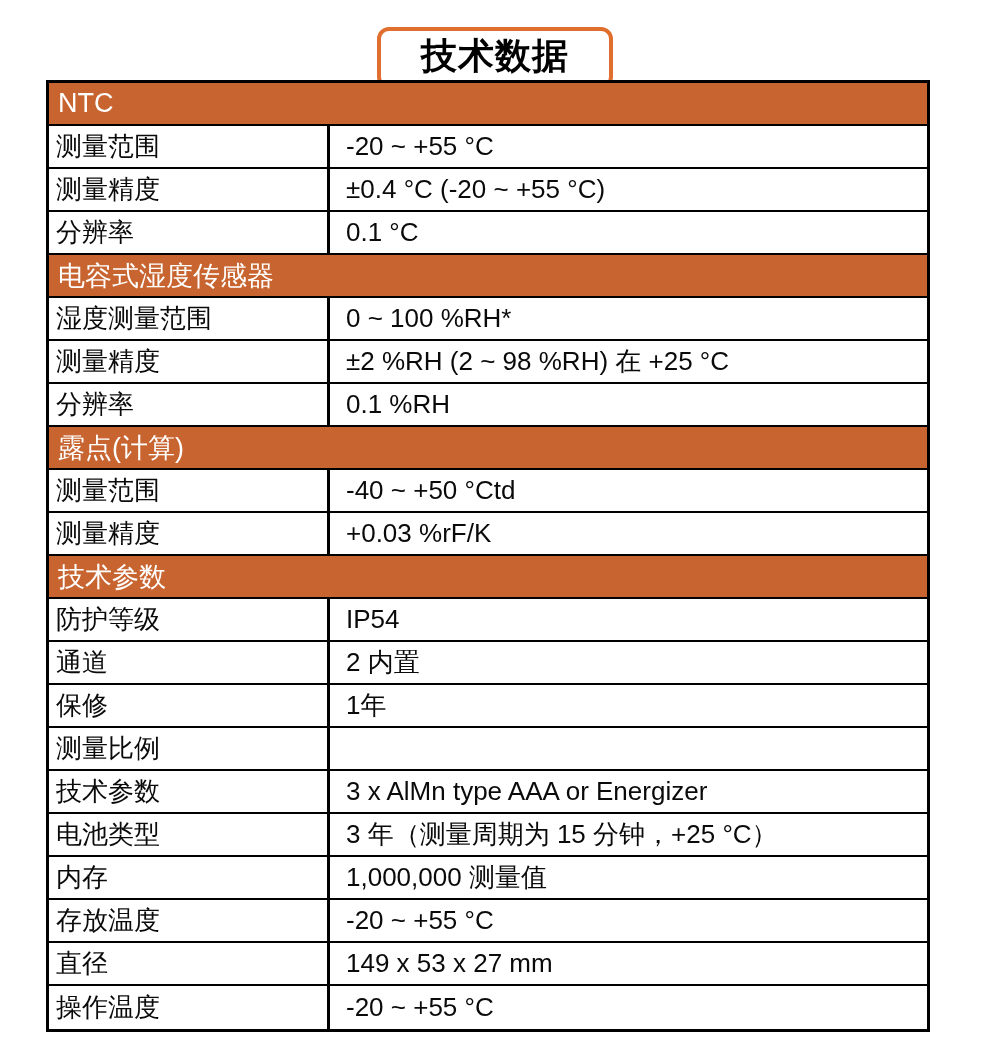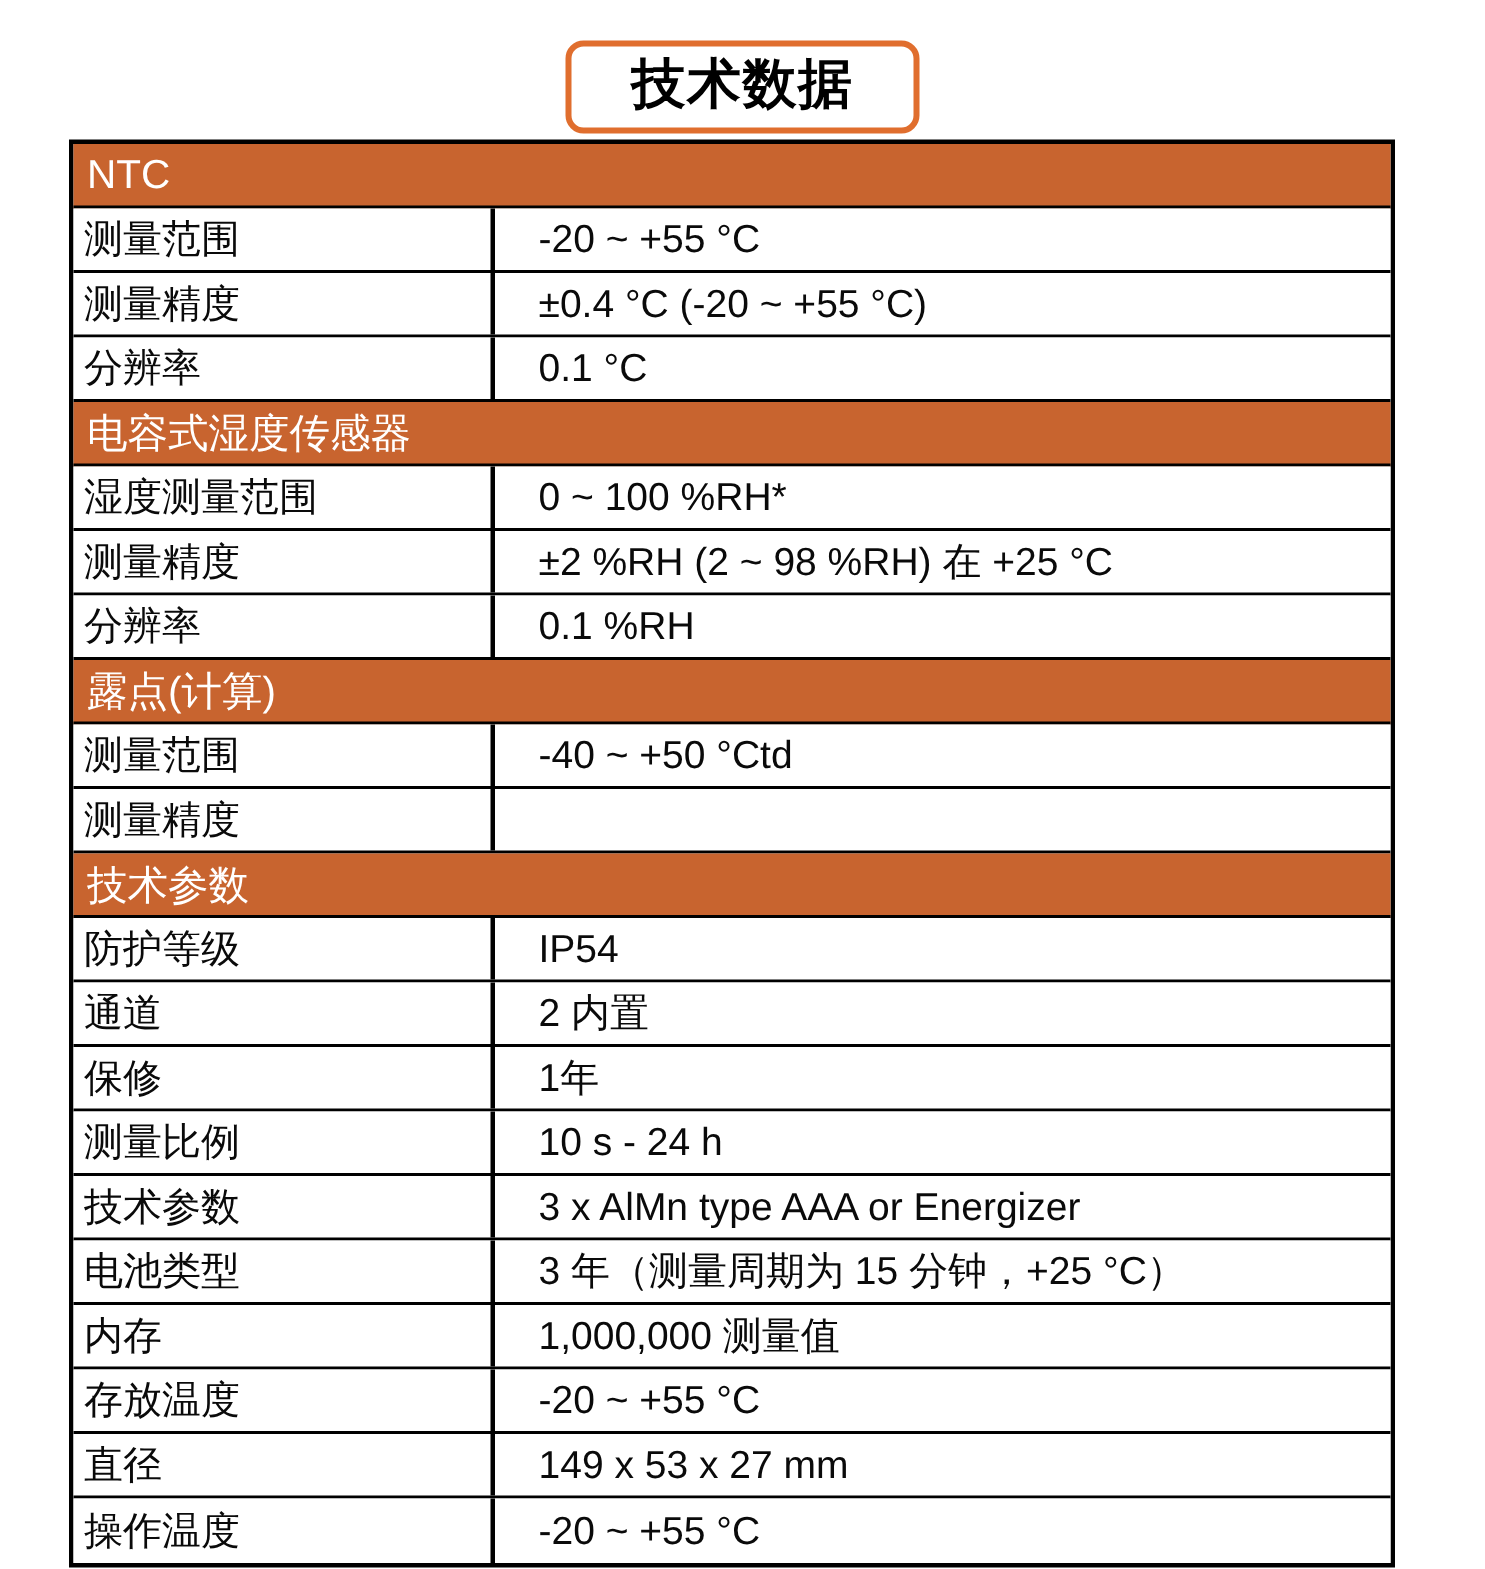--- a/index.html
+++ b/index.html
@@ -22,21 +22,21 @@
   }
   .title-text {
     font-size: 36px;
     font-weight: 700;
     color: #000000;
     letter-spacing: 1px;
     white-space: nowrap;
   }
   .spec-table {
     position: absolute;
-    top: 93px; left: 46px;
+    top: 80px; left: 46px;
     width: 884px;
     border: 3px solid #000000;
     background: #ffffff;
   }
   .section-row {
     height: 43px;
     background: #C8642F;
     display: flex;
     align-items: center;
     padding-left: 9px;
@@ -65,21 +65,21 @@
     overflow: hidden;
   }
   .label-cell {
     width: 281px;
     flex: 0 0 281px;
     border-right: 3px solid #000000;
     padding-left: 7px;
   }
   .value-cell {
     flex: 1;
-    padding-left: 29px;
+    padding-left: 16px;
   }
 </style>
 </head>
 <body>
 
 <div class="title-box">
   <span class="title-text">技术数据</span>
 </div>
 
 <div class="spec-table" id="spec-table">
@@ -115,39 +115,39 @@
     </div>
     <div class="section-row">
       <span class="section-label">露点(计算)</span>
     </div>
     <div class="data-row">
       <div class="cell label-cell">测量范围</div>
       <div class="cell value-cell">-40 ~ +50 °Ctd</div>
     </div>
     <div class="data-row">
       <div class="cell label-cell">测量精度</div>
+      <div class="cell value-cell">+0.03 %rF/K</div>
     </div>
     <div class="section-row">
       <span class="section-label">技术参数</span>
     </div>
     <div class="data-row">
       <div class="cell label-cell">防护等级</div>
       <div class="cell value-cell">IP54</div>
     </div>
     <div class="data-row">
       <div class="cell label-cell">通道</div>
       <div class="cell value-cell">2 内置</div>
     </div>
     <div class="data-row">
       <div class="cell label-cell">保修</div>
       <div class="cell value-cell">1年</div>
     </div>
     <div class="data-row">
       <div class="cell label-cell">测量比例</div>
-      <div class="cell value-cell">10 s - 24 h</div>
     </div>
     <div class="data-row">
       <div class="cell label-cell">技术参数</div>
       <div class="cell value-cell">3 x AlMn type AAA or Energizer</div>
     </div>
     <div class="data-row">
       <div class="cell label-cell">电池类型</div>
       <div class="cell value-cell">3 年（测量周期为 15 分钟，+25 °C）</div>
     </div>
     <div class="data-row">

